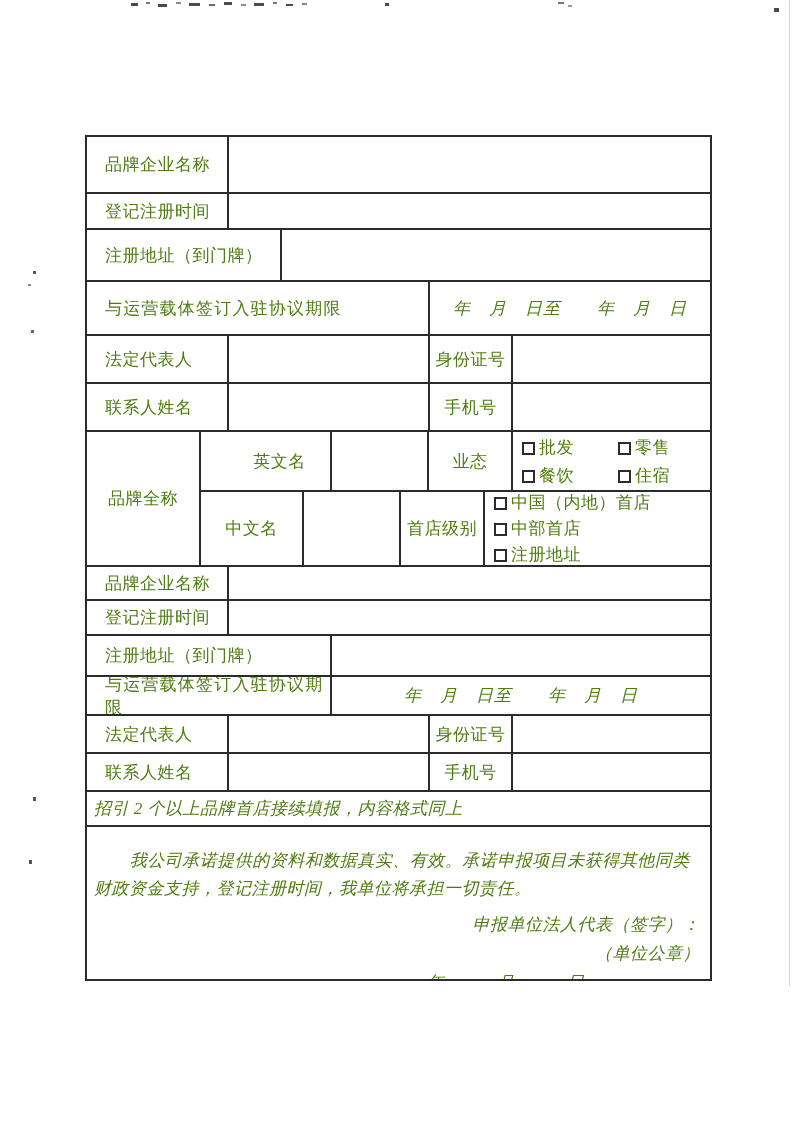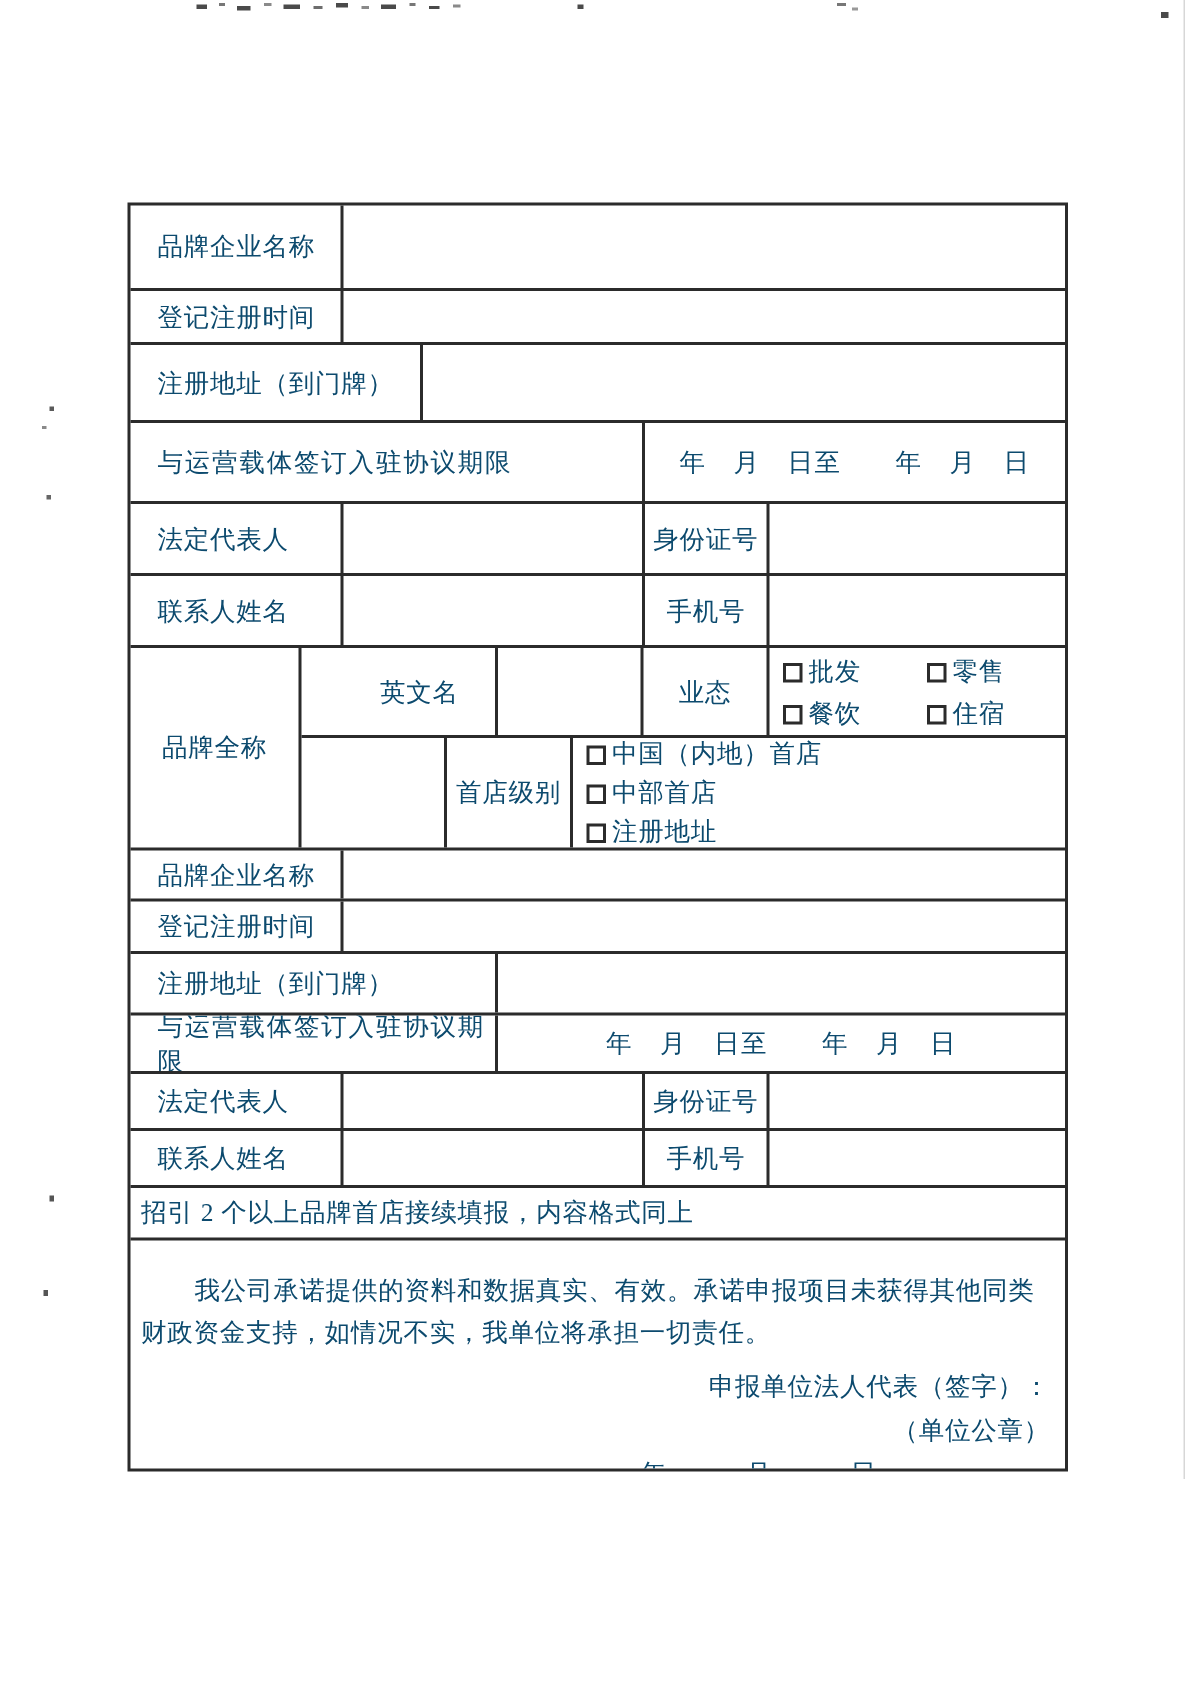--- a/index.html
+++ b/index.html
@@ -5,21 +5,21 @@
   :root{
     --ink:#2b2b2b;
     --paper:#ffffff;
   }
   html,body{margin:0;padding:0;background:#ffffff;}
   .page{
     position:relative;
     width:793px;height:986px;
     background:var(--paper);
     font-family:"Liberation Serif","DejaVu Serif",serif;
-    color:#0c4a6e;
+    color:#4d7c0f;
     overflow:hidden;
   }
   
   .speck{position:absolute;background:#4a4a4a;}
   .edge-shadow{position:absolute;top:0;right:3px;width:1px;height:1122px;background:#d7d7d7;}
   
   .sheet{
     position:absolute;left:85px;top:135px;
     width:627px;height:846px;
     border:2px solid var(--ink);
@@ -29,21 +29,21 @@
   .tr{display:flex;border-bottom:2px solid var(--ink);box-sizing:border-box;}
   .tr.last{border-bottom:none;}
   .td{
     box-sizing:border-box;
     border-right:2px solid var(--ink);
     display:flex;align-items:center;
     font-size:17px;letter-spacing:0.5px;
     overflow:hidden;
   }
   .td.end{border-right:none;}
-  .td.fill{flex:1;}
+  .td.fill{flex:1;font-style:italic;}
   .pl{padding-left:18px;}
   .ctr{justify-content:center;}
   
   .h57{height:57px;} .h36{height:36px;} .h52{height:52px;} .h54{height:54px;}
   .h48{height:48px;} .h135{height:135px;} .h62{height:62px;padding-left:28px;} .h73{height:73px;}
   .h34{height:34px;} .h35{height:35px;} .h41{height:41px;} .h39{height:39px;}
   .h38{height:38px;} .h152{height:152px;}
   
   .w142{width:142px;} .w195{width:195px;} .w343{width:343px;}
   .w201{width:201px;} .w83{width:83px;} .w197{width:197px;}
@@ -174,20 +174,21 @@
                   <span>餐饮</span>
                 </span>
               <span class="opt">
                   <span class="cbx"></span>
                   <span>住宿</span>
                 </span>
             </div>
           </div>
         </div>
         <div class="subrow h73 last">
+          <div class="td w103 ctr">中文名</div>
           <div class="td w97"></div>
           <div class="td w84 ctr">首店级别</div>
           <div class="td w197 end" style="padding:0;">
             <div class="opt-col">
               <span class="opt">
                   <span class="cbx"></span>
                   <span>中国（内地）首店</span>
                 </span>
               <span class="opt">
                   <span class="cbx"></span>
@@ -236,21 +237,21 @@
       <div class="td w83 ctr">手机号</div>
       <div class="td w197 end"></div>
     </div>
 
     <div class="tr h35">
       <div class="td fill end note-cell">招引 2 个以上品牌首店接续填报，内容格式同上</div>
     </div>
 
     <div class="tr h152 last">
       <div class="td fill end commit" style="align-items:flex-start;">
-        <p class="body">我公司承诺提供的资料和数据真实、有效。承诺申报项目未获得其他同类财政资金支持，如情况不实，我单位将承担一切责任。</p>
+        <p class="body">我公司承诺提供的资料和数据真实、有效。承诺申报项目未获得其他同类财政资金支持，登记注册时间，我单位将承担一切责任。</p>
         <div class="sig">申报单位法人代表（签字）：</div>
         <div class="seal">（单位公章）</div>
         <div class="date">年　　　月　　　日</div>
       </div>
     </div>
 
   </div>
 
   <div class="pageno">- 15 -</div>
 

